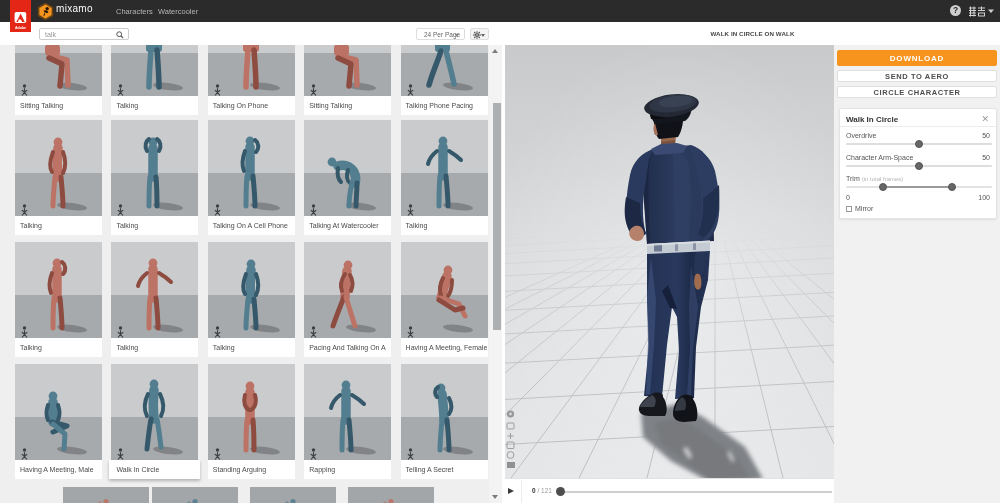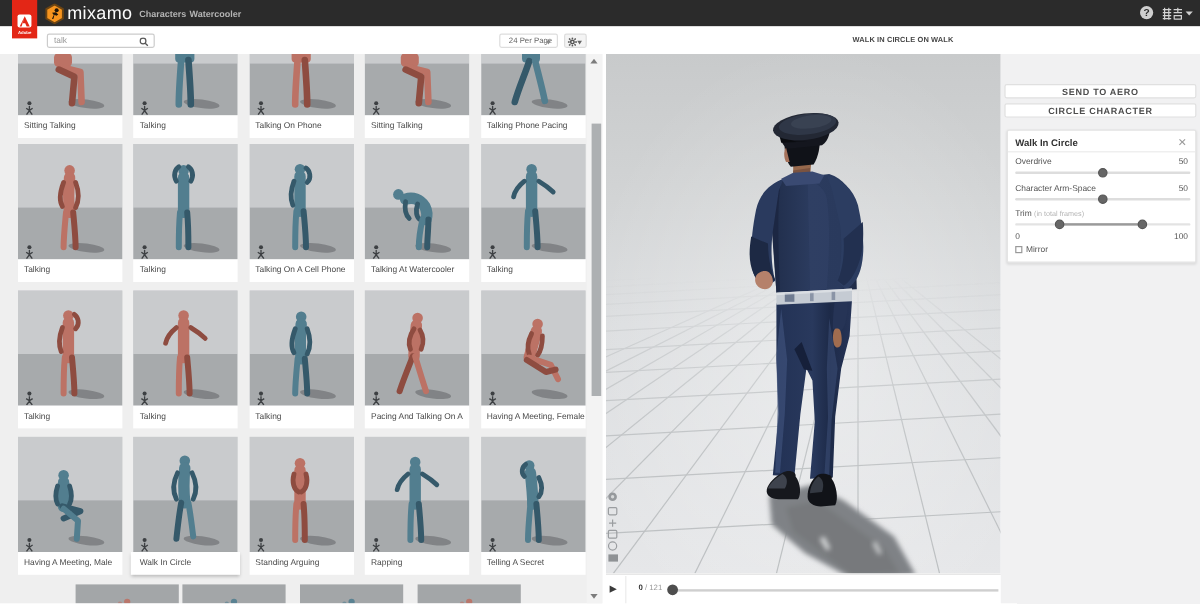--- a/index.html
+++ b/index.html
@@ -4,22 +4,22 @@
 <style>
   * { margin:0; padding:0; box-sizing:border-box; }
   html,body { width:1000px; height:503px; overflow:hidden; background:#fff;
     font-family:"Liberation Sans", sans-serif; }
   #page { position:relative; width:1000px; height:503px; overflow:hidden; }
 
   
   #topbar { position:absolute; left:0; top:0; width:1000px; height:22px; background:#2b2b2b; }
   #adobe { position:absolute; left:10px; top:0; width:21px; height:32px; background:#e32616; z-index:5; }
   #mixlogo { position:absolute; left:37px; top:3px; }
-  #mixword { position:absolute; left:56px; top:2.5px; font-size:15px; color:#fbfbfb; letter-spacing:.3px; }
-  .navtab { position:absolute; top:7px; font-size:7.5px; color:#b4b4b4;font-weight:bold; }
+  #mixword { position:absolute; left:56px; top:2.5px; font-size:10px; color:#fbfbfb; letter-spacing:.3px; }
+  .navtab { position:absolute; top:7px; font-size:7.5px; color:#b4b4b4; }
   #help { position:absolute; left:950px; top:5px; width:11px; height:11px; border-radius:50%;
      background:#cfcfcf; color:#2b2b2b; font-size:8.5px; font-weight:bold; text-align:center; line-height:11.5px; }
   #user { position:absolute; left:968px; top:6px; }
 
   
   #toolrow { position:absolute; left:0; top:22px; width:1000px; height:23px; background:#fff; }
   #search { position:absolute; left:39px; top:6px; width:90px; height:12px; border:1px solid #ccc; border-radius:2px; background:#fff; }
   #search span { position:absolute; left:5px; top:2px; font-size:7px; color:#999; }
   #perpage { position:absolute; left:416px; top:6px; width:49px; height:12px; border:1px solid #ddd; border-radius:2px; background:#fff; font-size:6.5px; color:#666; line-height:11px; padding-left:7px; }
   #gearbtn { position:absolute; left:470px; top:6px; width:19px; height:12px; border:1px solid #ddd; border-radius:2px; background:#f4f4f4; }
@@ -599,20 +599,21 @@
   </svg>
   </div>
   <div id="vpbar">
     <div id="play"></div>
       <div id="vpsep"></div>
     <div id="frames"><b>0</b> / 121</div>
     <div id="tl"></div>
       <div id="knob"></div>
   </div>
   <div id="side">
+    <div class="sbtn" id="dl">DOWNLOAD</div>
     <div class="sbtn" id="aero">SEND TO AERO</div>
     <div class="sbtn" id="upl">CIRCLE CHARACTER</div>
     <div id="card">
       <div class="ttl">Walk In Circle</div>
         <div class="x">✕</div>
         <div style="position:absolute;left:0;top:17px;width:156px;border-top:1px solid #ececec"></div>
       <div class="slab" style="top:23px">Overdrive</div>
         <div class="sval" style="top:23px">50</div>
       <div class="track" style="top:34px">
           <div class="tknob" style="left:69px"></div>

